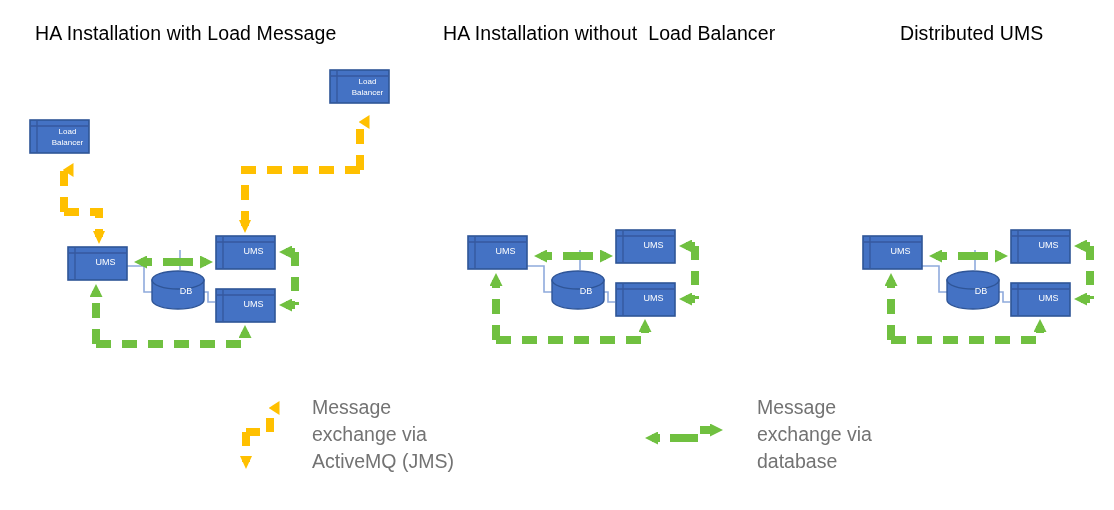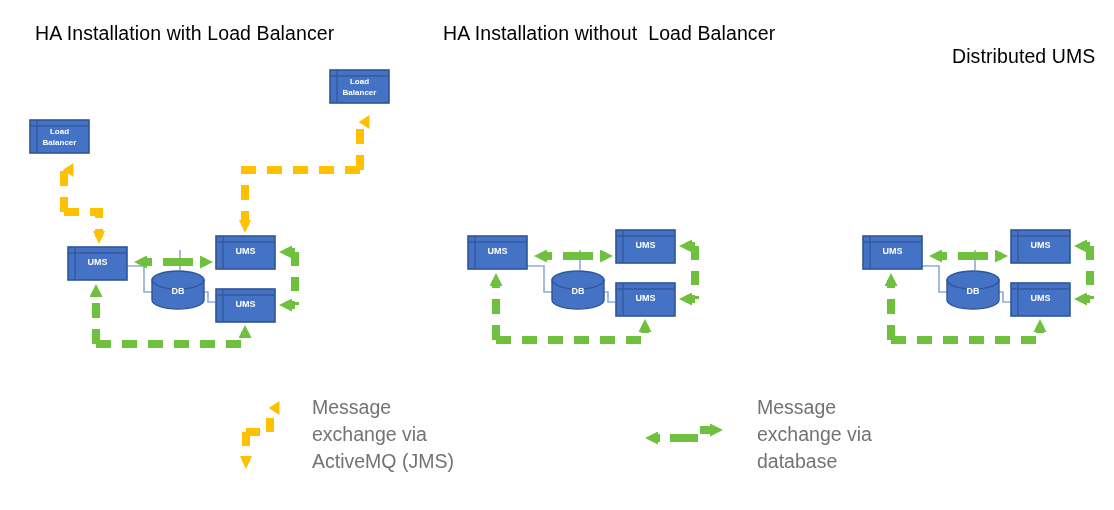--- a/index.html
+++ b/index.html
@@ -23,41 +23,42 @@
   .diag-title {
     position: absolute;
     font-size: 19.5px;
     color: #000000;
     white-space: pre;
     letter-spacing: 0.1px;
     font-family: "Liberation Sans", sans-serif;
   }
   #title-1 { left: 35px;  top: 22px; }
   #title-2 { left: 443px; top: 22px; }
-  #title-3 { left: 952px; top: 22px; margin-top: 23px; }
+  #title-3 { left: 900px; top: 22px; }
 
   .legend-text {
     position: absolute;
     font-size: 19.5px;
     line-height: 27px;
     color: #737373;
     font-family: "Liberation Sans", sans-serif;
     text-align: left;
     white-space: pre-line;
   }
   #legend-text-jms { left: 312px; top: 394px; width: 200px; }
   #legend-text-db  { left: 757px; top: 394px; width: 200px; }
 
   .node-label {
     position: absolute;
     color: #ffffff;
     font-family: "Liberation Sans", sans-serif;
     text-align: center;
     pointer-events: none;
-    font-weight: bold;
+    font-weight: normal;
+    padding-left: 8px;
   }
 </style>
 </head>
 <body>
 
 <svg id="canvas" viewBox="0 0 1114 510" xmlns="http://www.w3.org/2000/svg">
 
   <defs>
 
     <marker id="jms-up" markerWidth="14" markerHeight="12" refX="7" refY="1.5" orient="auto-start-reverse" markerUnits="userSpaceOnUse">
@@ -253,21 +254,21 @@
 <div class="node-label" style="left:468px; top:246px; width:59px; font-size:9px;">UMS</div>
 <div class="node-label" style="left:616px; top:240px; width:59px; font-size:9px;">UMS</div>
 <div class="node-label" style="left:616px; top:293px; width:59px; font-size:9px;">UMS</div>
 <div class="node-label" style="left:552px; top:286px; width:52px; font-size:9px;">DB</div>
 
 <div class="node-label" style="left:863px; top:246px; width:59px; font-size:9px;">UMS</div>
 <div class="node-label" style="left:1011px; top:240px; width:59px; font-size:9px;">UMS</div>
 <div class="node-label" style="left:1011px; top:293px; width:59px; font-size:9px;">UMS</div>
 <div class="node-label" style="left:947px; top:286px; width:52px; font-size:9px;">DB</div>
 
-<div class="diag-title" id="title-1">HA Installation with Load Balancer</div>
+<div class="diag-title" id="title-1">HA Installation with Load Message</div>
 <div class="diag-title" id="title-2">HA Installation without  Load Balancer</div>
 <div class="diag-title" id="title-3">Distributed UMS</div>
 
 <div class="legend-text" id="legend-text-jms">Message
 exchange via
 ActiveMQ (JMS)</div>
 <div class="legend-text" id="legend-text-db">Message
 exchange via
 database</div>
 

